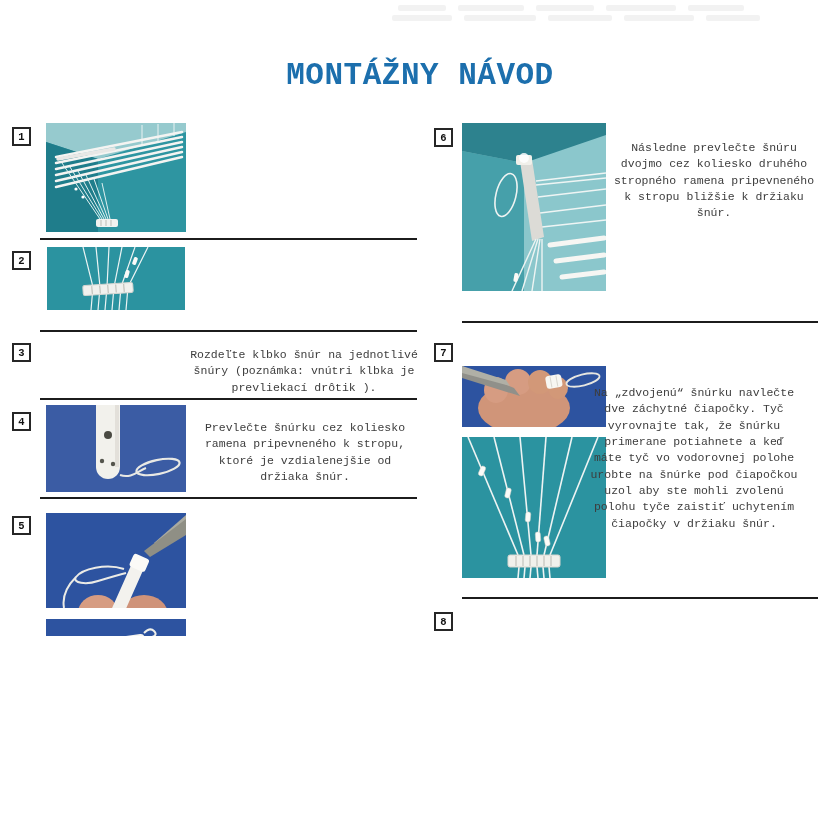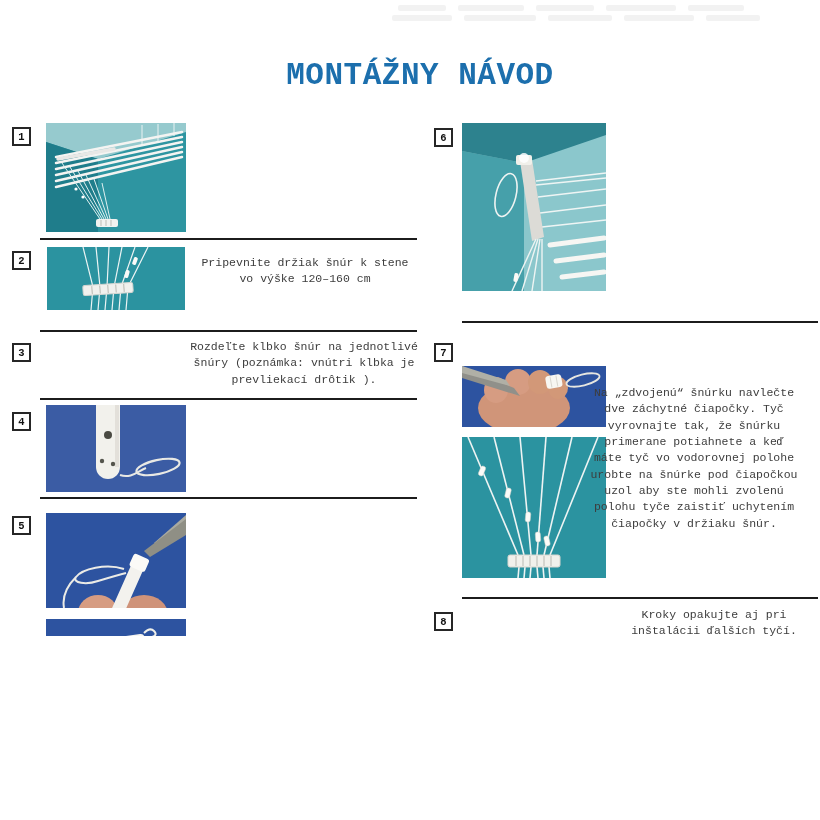--- a/index.html
+++ b/index.html
@@ -98,40 +98,40 @@
         <g stroke="#b9b9b2" stroke-width="1">
           <line x1="45" y1="38" x2="45" y2="46"></line>
             <line x1="53" y1="38" x2="53" y2="46"></line>
           <line x1="61" y1="38" x2="61" y2="46"></line>
             <line x1="69" y1="38" x2="69" y2="46"></line>
           <line x1="77" y1="38" x2="77" y2="46"></line>
         </g>
       </g>
     </svg>
   </div>
-  <div class="steptext" style="left:193px;top:255px;width:224px">Pripevnite držiak šnúr k stene vo výške 120–160 cm</div>
   <div class="rule" style="left:40px;top:330px;width:377px"></div>
 
   <div class="badge" style="left:12px;top:343px">3</div>
-  <div class="steptext" style="left:188px;top:339px;width:232px">Rozdeľte klbko šnúr na jednotlivé šnúry (poznámka: vnútri klbka je prevliekací drôtik ).</div>
+  <div class="steptext" style="left:188px;top:347px;width:232px">Rozdeľte klbko šnúr na jednotlivé šnúry (poznámka: vnútri klbka je prevliekací drôtik ).</div>
   <div class="rule" style="left:40px;top:398px;width:377px"></div>
 
   <div class="badge" style="left:12px;top:412px">4</div>
   <div class="photo" style="left:46px;top:405px">
     <svg width="140" height="87" viewBox="0 0 140 87">
       <rect width="140" height="87" fill="#3b5ca4"></rect>
       <rect x="50" y="-12" width="24" height="86" rx="12" fill="#f2f1ec"></rect>
       <rect x="69" y="0" width="4" height="62" fill="#d8d6cf" opacity="0.6"></rect>
       <circle cx="62" cy="30" r="4" fill="#4a4a42"></circle>
       <circle cx="56" cy="56" r="2.2" fill="#55554d"></circle>
         <circle cx="67" cy="59" r="2.2" fill="#55554d"></circle>
       <path d="M74,70 C85,74 92,66 100,63" fill="none" stroke="#e9e9e4" stroke-width="2"></path>
       <ellipse cx="112" cy="62" rx="22" ry="7" transform="rotate(-12 112 62)" fill="none" stroke="#e9e9e4" stroke-width="2.2"></ellipse>
     </svg>
   </div>
+  <div class="steptext" style="left:193px;top:420px;width:224px">Prevlečte šnúrku cez koliesko ramena pripevneného k stropu, ktoré je vzdialenejšie od držiaka šnúr.</div>
   <div class="rule" style="left:40px;top:497px;width:377px"></div>
 
   <div class="badge" style="left:12px;top:516px">5</div>
   <div class="photo" style="left:46px;top:513px">
     <svg width="140" height="95" viewBox="0 0 140 95">
       <rect width="140" height="95" fill="#2d53a0"></rect>
       <polygon points="140,2 108,30 114,34 140,12" fill="#aaaaa0"></polygon>
       <polygon points="140,6 98,38 104,44 140,22" fill="#8f8f85"></polygon>
       <ellipse cx="52" cy="100" rx="20" ry="18" fill="#d69c82"></ellipse>
       <ellipse cx="98" cy="102" rx="24" ry="20" fill="#cf937a"></ellipse>
@@ -184,20 +184,21 @@
         <line x1="74" y1="116" x2="50" y2="168"></line>
           <line x1="76" y1="116" x2="60" y2="168"></line>
         <line x1="78" y1="116" x2="70" y2="168"></line>
           <line x1="80" y1="116" x2="80" y2="168"></line>
       </g>
       <g transform="rotate(10 54 154)">
           <rect x="52" y="150" width="4" height="9" rx="1.5" fill="#fafaf6"></rect>
         </g>
     </svg>
   </div>
+  <div class="steptext" style="left:612px;top:140px;width:204px">Následne prevlečte šnúru dvojmo cez koliesko druhého stropného ramena pripevneného k stropu bližšie k držiaku šnúr.</div>
   <div class="rule" style="left:462px;top:321px;width:356px"></div>
 
   <div class="badge" style="left:434px;top:343px">7</div>
   <div class="photo" style="left:462px;top:366px">
     <svg width="144" height="61" viewBox="0 0 144 61">
       <rect width="144" height="61" fill="#2d53a0"></rect>
       <ellipse cx="62" cy="42" rx="46" ry="26" fill="#d09579"></ellipse>
       <ellipse cx="34" cy="24" rx="12" ry="13" fill="#d69c82"></ellipse>
       <ellipse cx="56" cy="16" rx="13" ry="13" fill="#d69c82"></ellipse>
       <ellipse cx="78" cy="16" rx="12" ry="12" fill="#d29878"></ellipse>
@@ -254,15 +255,14 @@
           <line x1="75" y1="119" x2="75" y2="129"></line>
         <line x1="82" y1="119" x2="82" y2="129"></line>
           <line x1="89" y1="119" x2="89" y2="129"></line>
       </g>
     </svg>
   </div>
   <div class="steptext" style="left:590px;top:385px;width:208px">Na „zdvojenú“ šnúrku navlečte dve záchytné čiapočky. Tyč vyrovnajte tak, že šnúrku primerane potiahnete a keď máte tyč vo vodorovnej polohe urobte na šnúrke pod čiapočkou uzol aby ste mohli zvolenú polohu tyče zaistiť uchytením čiapočky v držiaku šnúr.</div>
   <div class="rule" style="left:462px;top:597px;width:356px"></div>
 
   <div class="badge" style="left:434px;top:612px">8</div>
-  <div class="steptext" style="left:612px;top:607px;width:204px">Kroky opakujte aj pri inštalácii ďalších tyčí.</div>
 
 </div>
 
 </body></html>

